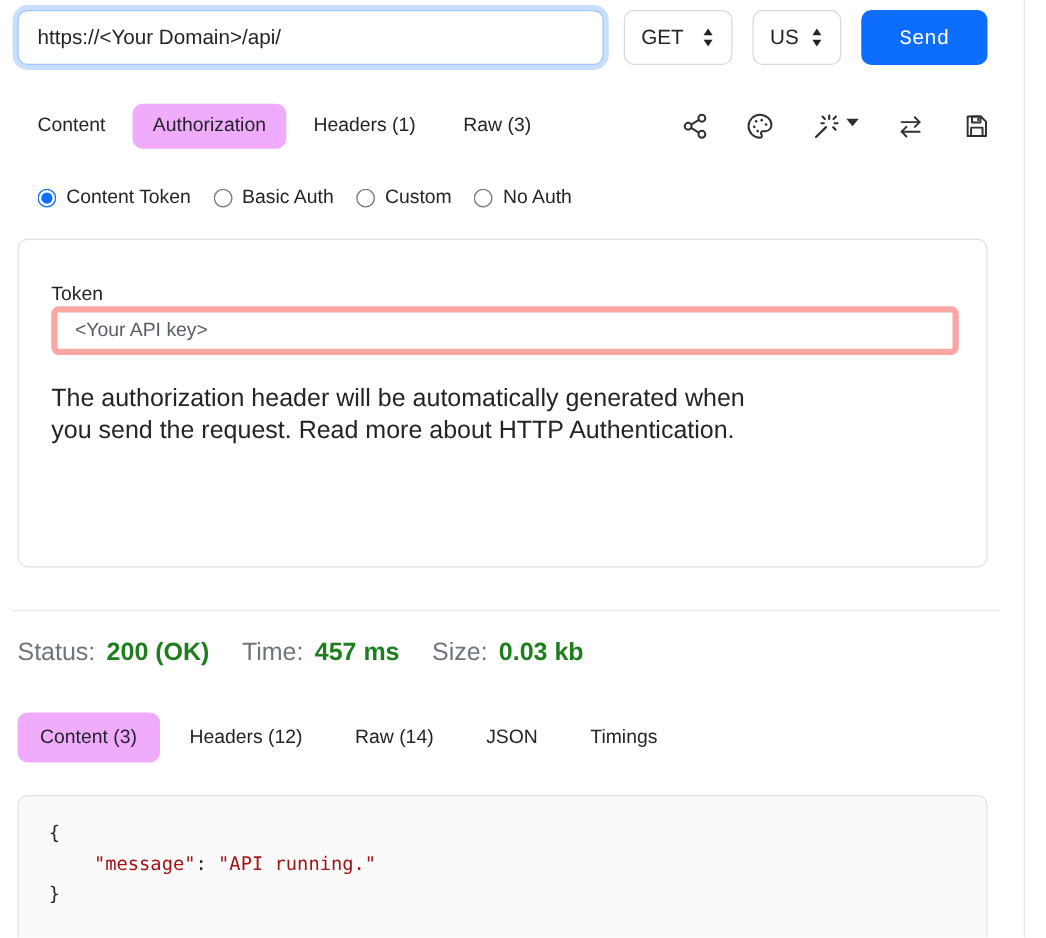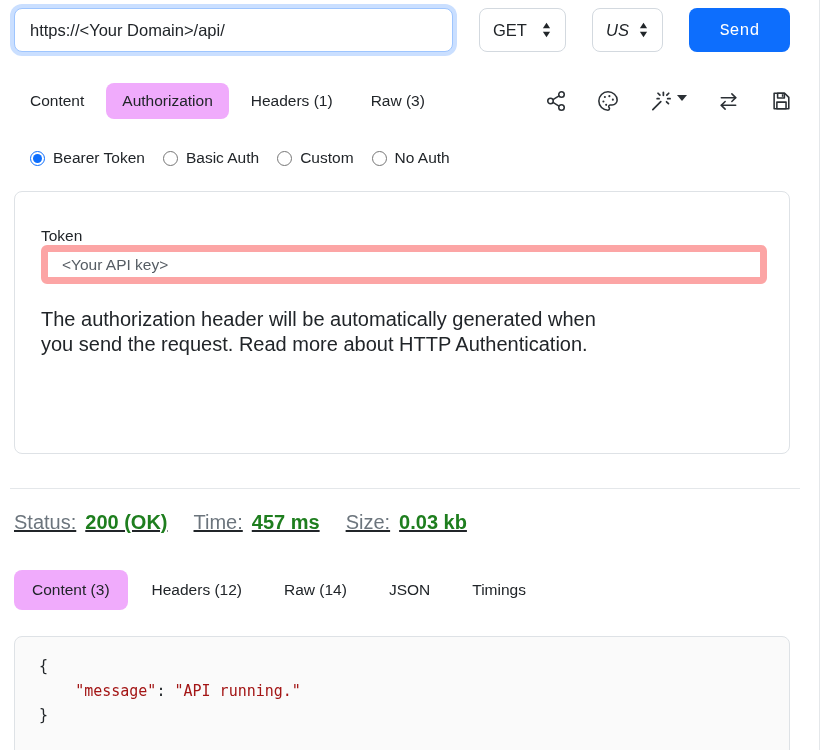--- a/index.html
+++ b/index.html
@@ -2,34 +2,34 @@
 <html><head>
 <meta charset="utf-8">
 <style>
   * { box-sizing: border-box; margin: 0; padding: 0; }
   html, body { width: 837px; height: 750px; overflow: hidden; background: #fff; }
   body { font-family: "Liberation Sans", sans-serif; color: #212529; position: relative; }
   .page { position: relative; width: 837px; height: 750px; padding: 8px 0 0 14px; }
   .vline { position: absolute; left: 819px; top: 0; width: 1px; height: 750px; background: #e4e7ea; }
 
   
-  .req-row { display: flex; gap: 26px; width: 776px; align-items: stretch; }
+  .req-row { display: flex; gap: 16px; width: 776px; align-items: stretch; }
   .url-input {
     flex: 1; height: 44px; border: 1px solid #9ec5fe; border-radius: 8px;
     box-shadow: 0 0 0 4px rgba(13,110,253,.22);
     padding: 0 15px; font-size: 16.5px; color: #212529; outline: none;
     font-family: "Liberation Sans", sans-serif;
   }
   .select {
     height: 44px; background: #fff; border: 1px solid #d3d9df; border-radius: 8px;
     display: flex; align-items: center; justify-content: space-between;
     padding: 0 13px; font-size: 16.5px; color: #212529; cursor: pointer;
   }
   .select.method { width: 87px; text-align: center; }
-  .select.region { width: 71px; font-style: italic; }
+  .select.region { width: 71px; }
   .updown { width: 11px; height: 18px; flex: none; margin-left: 8px; }
   .send-btn {
     width: 101px; height: 44px; background: #0d6efd; border: none; border-radius: 8px;
     color: #fff; font-size: 16.5px; cursor: pointer; font-family: Liberation Mono, monospace;
   }
 
   
   .tabs { display: flex; align-items: center; gap: 6px; width: 790px; }
   .tabs-req { margin-top: 31px; }
   .tabs-res { margin-top: 36px; }
@@ -54,32 +54,32 @@
 
   
   .panel {
     margin-top: 24px; width: 776px; height: 263px;
     border: 1px solid #dee2e6; border-radius: 8px;
     padding: 25px 22px 0 26px; display: flex; flex-direction: column;
   }
   .panel-label { width: 125px; font-size: 15.5px; padding-top: 10px; color: #212529; }
   .panel-main { flex: 1; }
   .token-input {
-    width: 100%; height: 39px; border: 7px solid #fca5a5; border-radius: 6px;
+    width: 100%; height: 39px; border: 5px solid #fca5a5; border-radius: 6px;
     padding: 0 14px; font-size: 15.5px; color: #212529; outline: none;
     font-family: "Liberation Sans", sans-serif;
   }
   .token-input::placeholder { color: #555c63; opacity: 1; }
   .help-text { margin-top: 23px; font-size: 20px; line-height: 25px; color: #212529; max-width: 586px; }
 
   
   .divider { margin-top: 34px; margin-left: -4px; width: 790px; height: 1px; background: #e4e7ea; }
 
   
-  .status-row { margin-top: 22px; display: flex; align-items: baseline; gap: 26px; font-size: 20px; text-decoration: underline; }
+  .status-row { margin-top: 22px; display: flex; align-items: baseline; gap: 26px; font-size: 20px; }
   .status-pair { display: flex; gap: 9px; align-items: baseline; }
   .status-label { color: #6c757d; }
   .status-value { color: #1e7e1e; font-weight: 700; }
 
   
   .code-block {
     margin-top: 26px; width: 776px; height: 170px;
     border: 1px solid #dee2e6; border-radius: 8px; background: #fafafa;
     padding: 17px 24px; font-family: "DejaVu Sans Mono", monospace;
     font-size: 15px; line-height: 24.5px; color: #212529; white-space: pre;
@@ -164,21 +164,21 @@
           <rect x="12.9" y="4.6" width="1.7" height="2.8" fill="currentColor" stroke="none"></rect>
           <rect x="7.5" y="13.2" width="10" height="7.3"></rect>
         </svg>
       </span>
     </div>
   </div>
 
   <div class="auth-row">
     <label class="auth-opt">
       <input type="radio" name="auth" checked="" style="">
-      <span>Bearer Token</span>
+      <span>Content Token</span>
     </label>
     <label class="auth-opt">
       <input type="radio" name="auth" style="">
       <span>Basic Auth</span>
     </label>
     <label class="auth-opt">
       <input type="radio" name="auth" style="">
       <span>Custom</span>
     </label>
     <label class="auth-opt">

